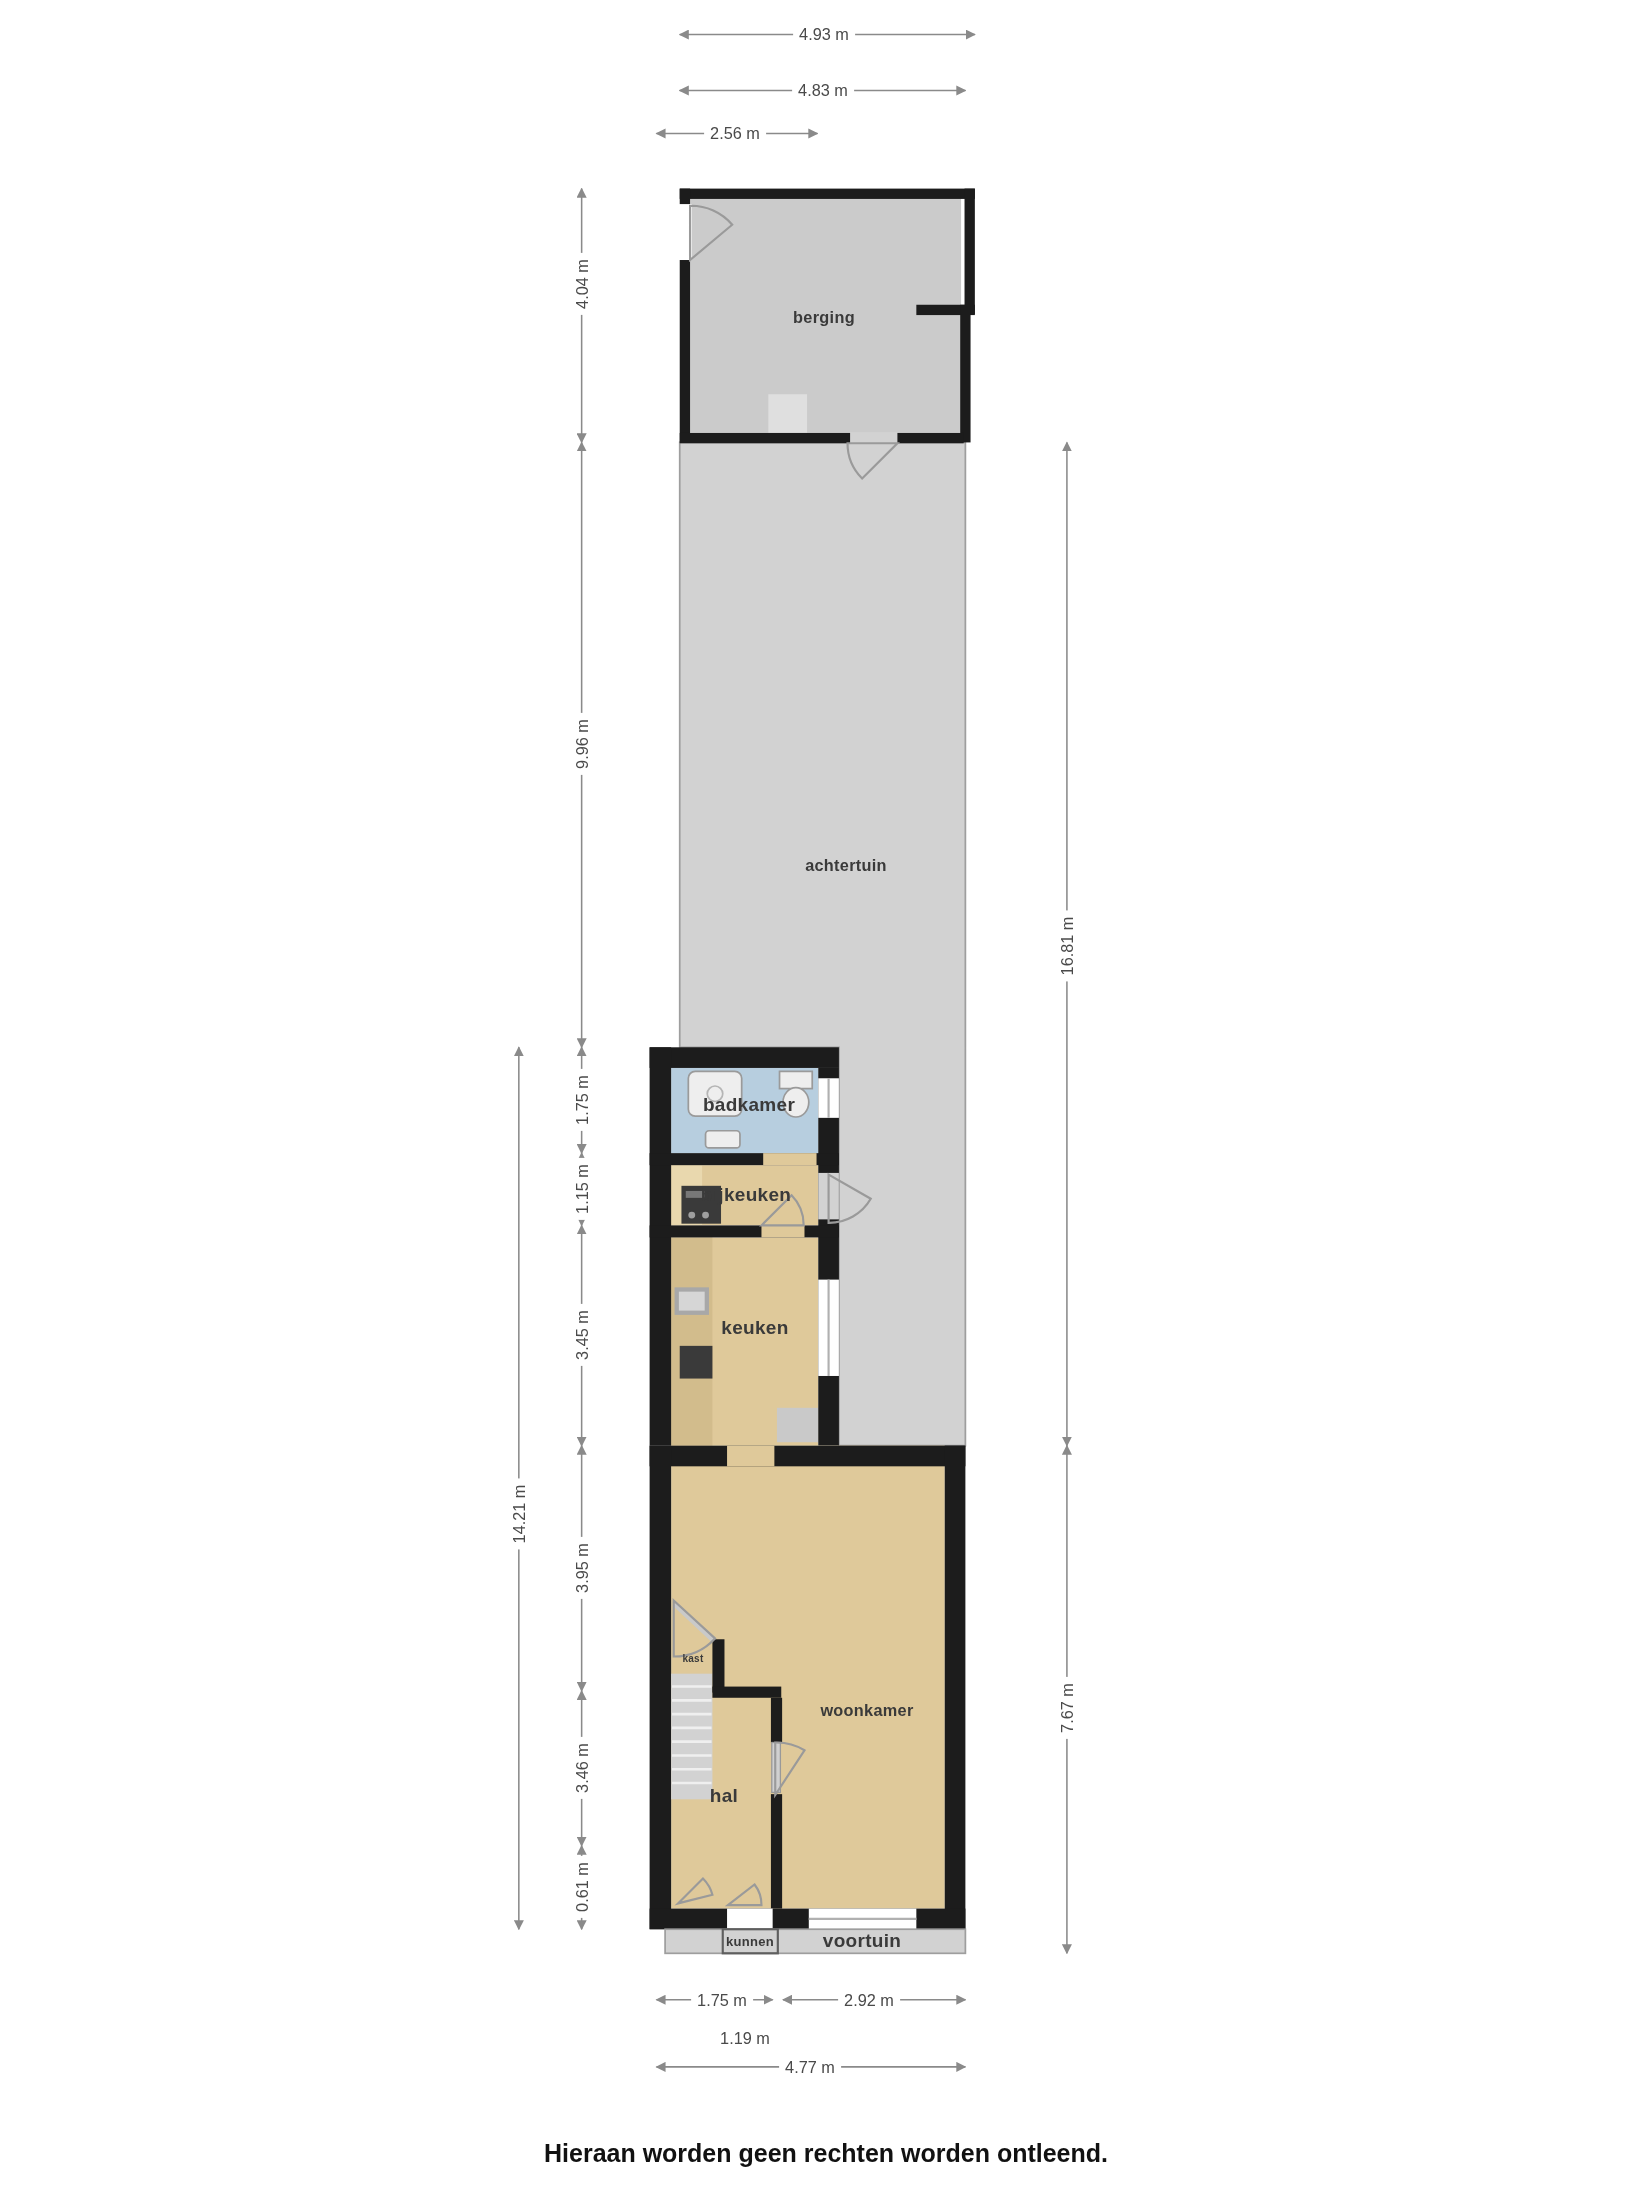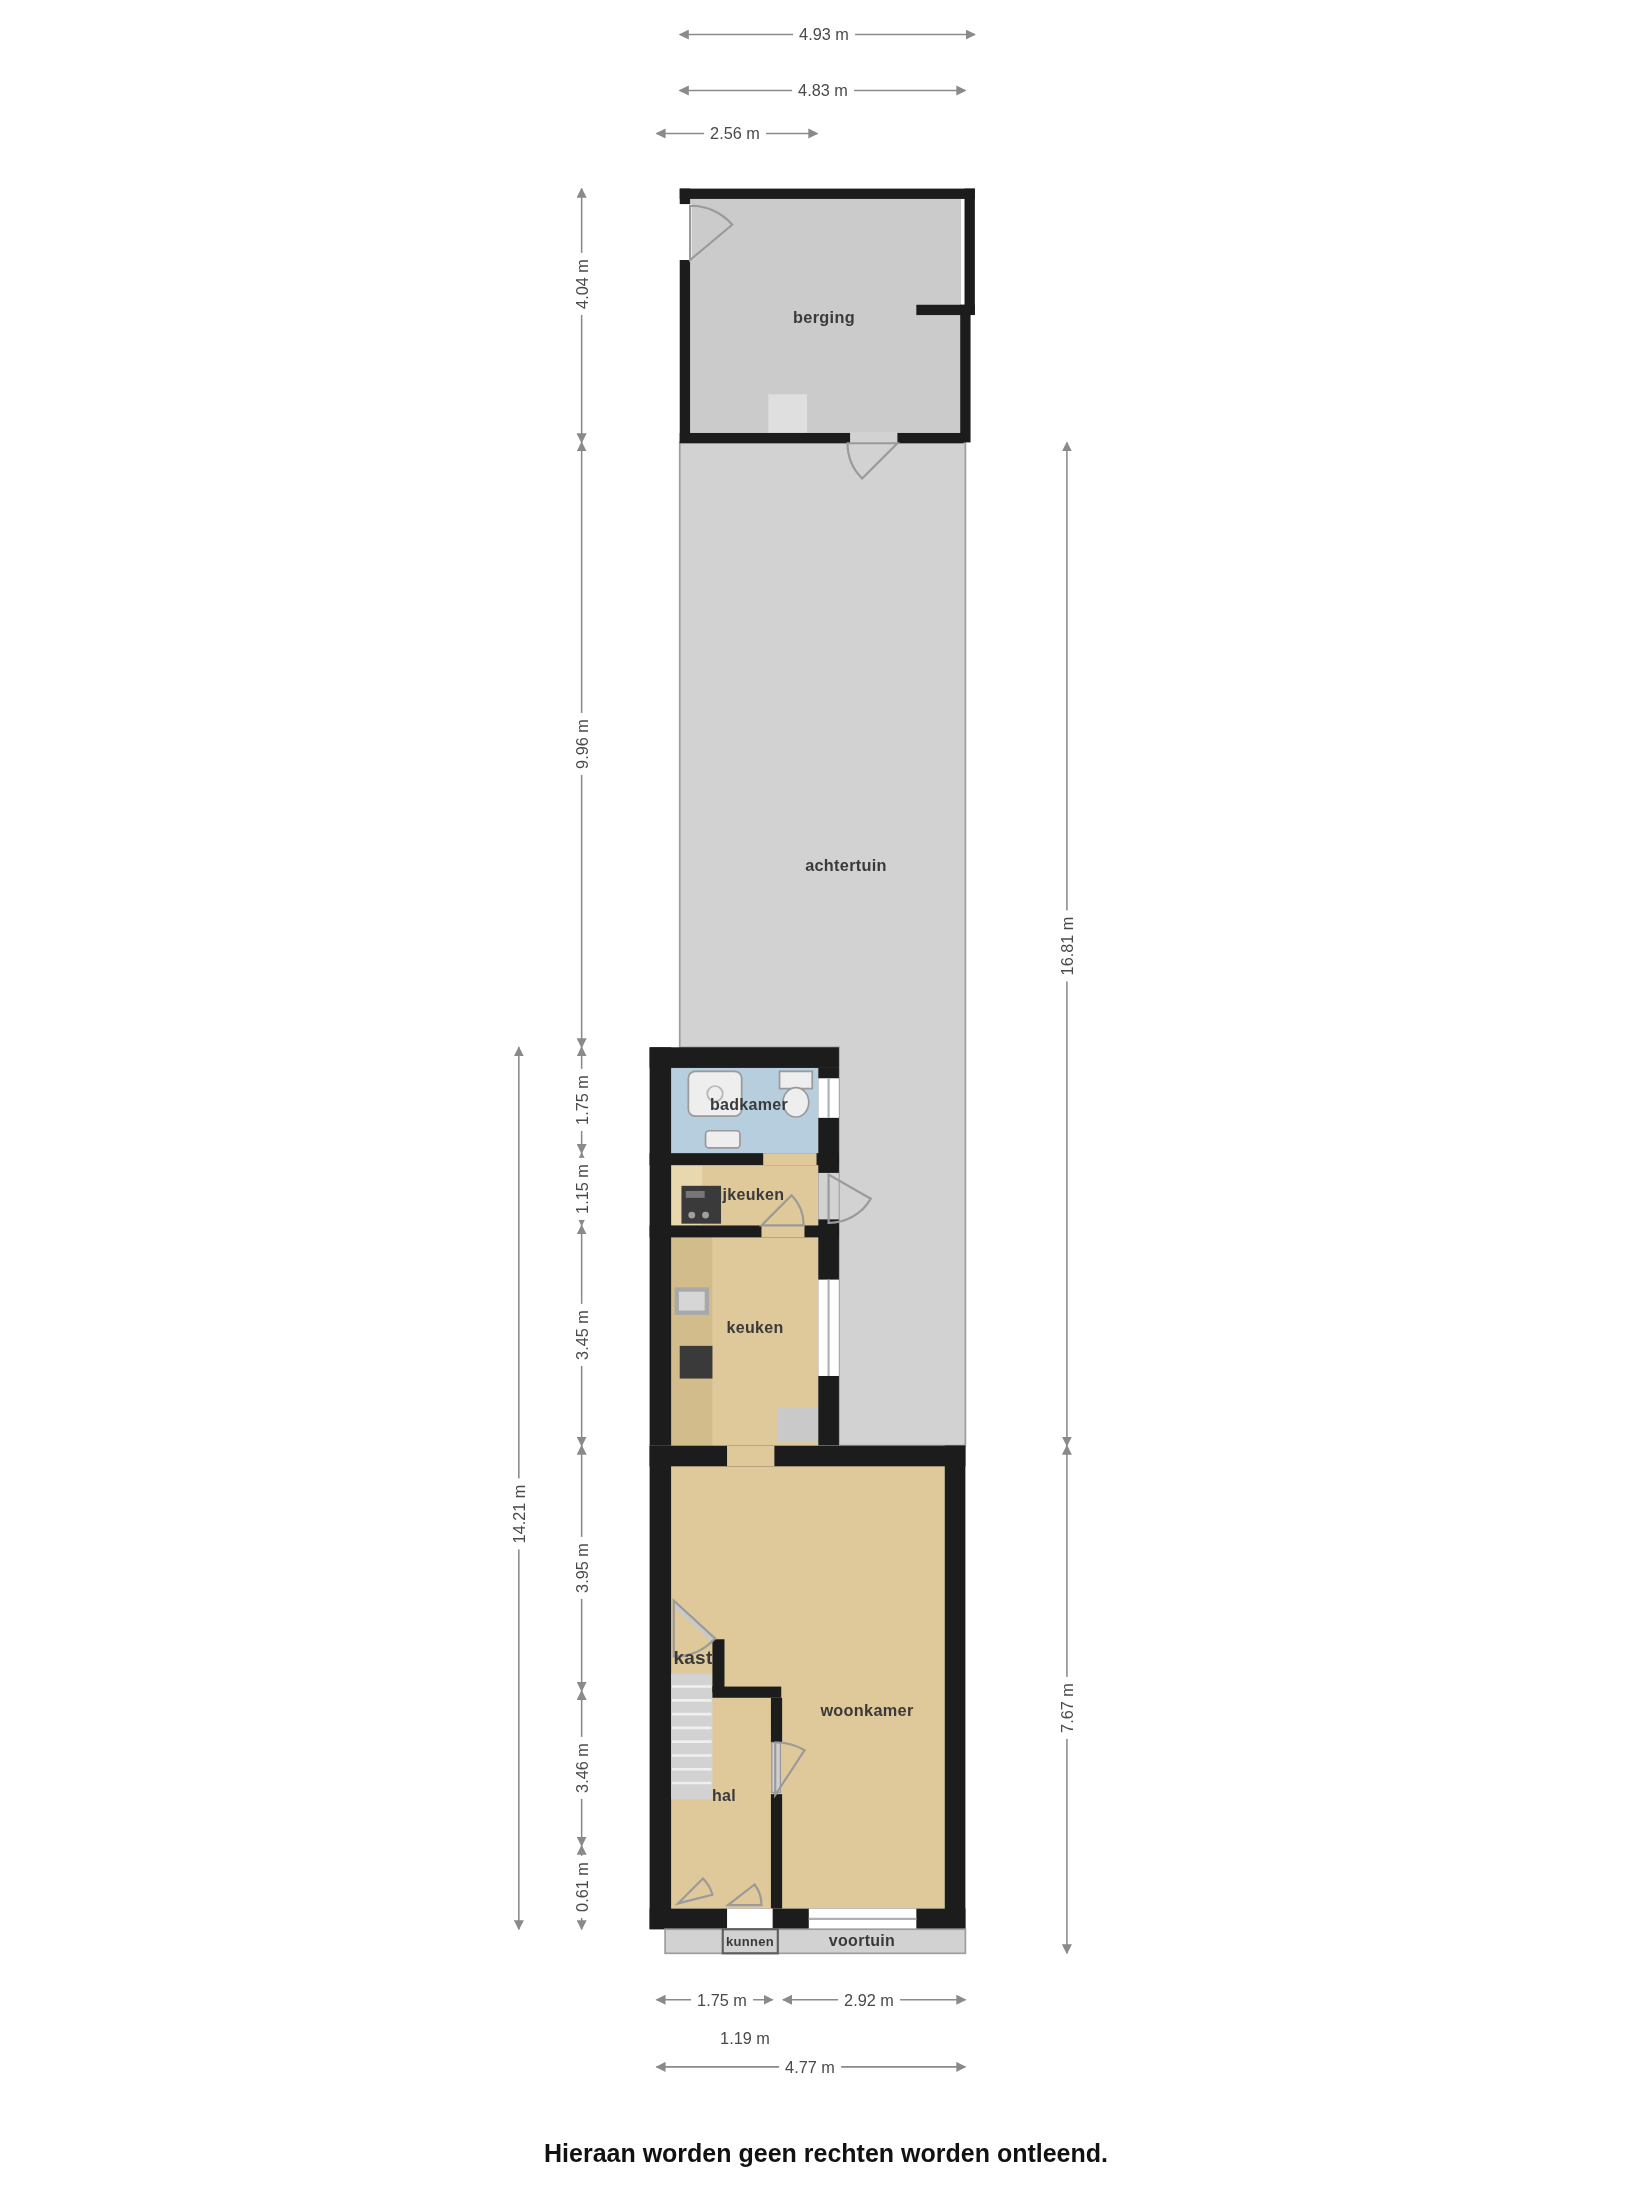--- a/index.html
+++ b/index.html
@@ -22,22 +22,22 @@
   .leaf{stroke:#c9c9c9;stroke-width:6px;}
   .win{fill:#ffffff;}
   .win-line{stroke:#b0b0b0;stroke-width:2.5px;}
   .dim{stroke:var(--dim);stroke-width:1.8px;}
   .afdak-box{fill:none;stroke:#5f5f5f;stroke-width:2.5px;}
   .mat{fill:#c9c9c9;}
   .path-light{fill:#dfdfdf;}
   
   .rlabel{position:absolute;transform:translate(-50%,-50%);font-weight:700;font-size:16.3px;
           color:#3a3a3a;white-space:nowrap;letter-spacing:0.3px;}
-  .rlabel.s17{font-size:16px;}
-  .rlabel.s16{font-size:19px;text-align:center;}
+  .rlabel.s17{font-size:19px;}
+  .rlabel.s16{font-size:10px;text-align:center;}
   .rlabel.s15{font-size:13px;}
   .dlabel{position:absolute;transform:translate(-50%,-50%);font-size:16.3px;color:#4a4a4a;
           background:#fff;padding:0.9px 6px;white-space:nowrap;}
   .dlabel.v{transform:translate(-50%,-50%) rotate(-90deg);}
   .footer{position:absolute;left:826px;top:2153px;transform:translate(-50%,-50%);
           text-align:center;font-weight:700;font-size:25px;line-height:33px;color:#111;
           white-space:nowrap;}
 </style>
 </head>
 <body>

